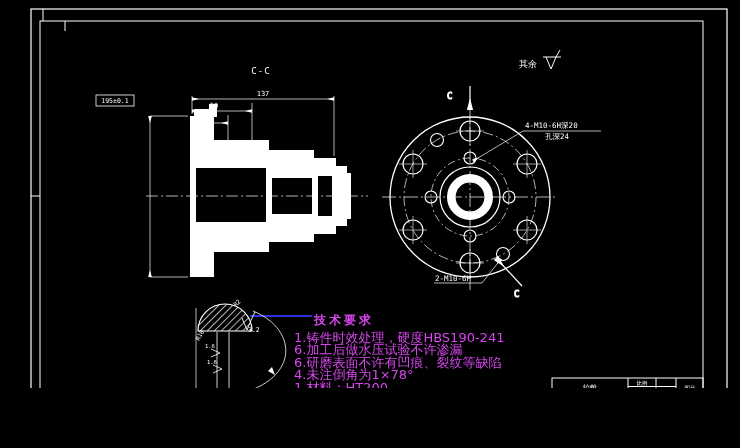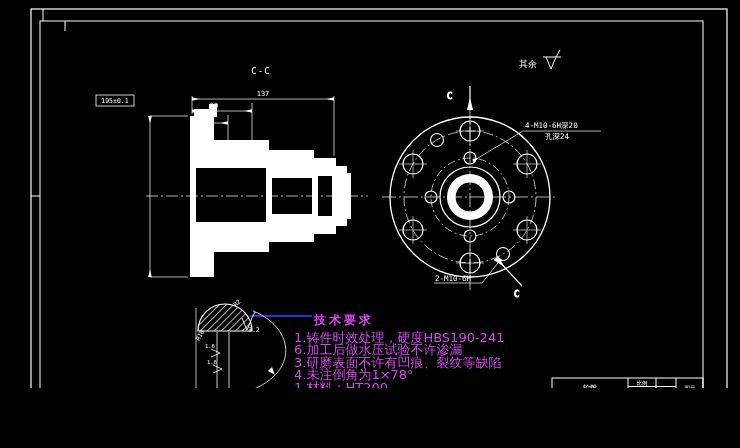--- a/index.html
+++ b/index.html
@@ -198,17 +198,17 @@
     <text x="561" y="421" text-anchor="middle" class="tiny" stroke="none">审核</text>
     <text x="666" y="413" text-anchor="middle" class="tiny" stroke="none" style="font-size:6px">材料：HT200</text>
   </g>
 </svg>
 
 
 <div id="techreq">
   <div class="tr-title">技术要求</div>
   <div class="tr-item">1.铸件时效处理，硬度HBS190-241</div>
   <div class="tr-item">6.加工后做水压试验不许渗漏</div>
-  <div class="tr-item">3.研磨表面不许有凹痕、裂纹等缺陷</div>
+  <div class="tr-item">6.研磨表面不许有凹痕、裂纹等缺陷</div>
   <div class="tr-item">4.未注倒角为1×78°</div>
   <div class="tr-item">1.材料：HT200</div>
 </div>
 </div>
 
 </body></html>

